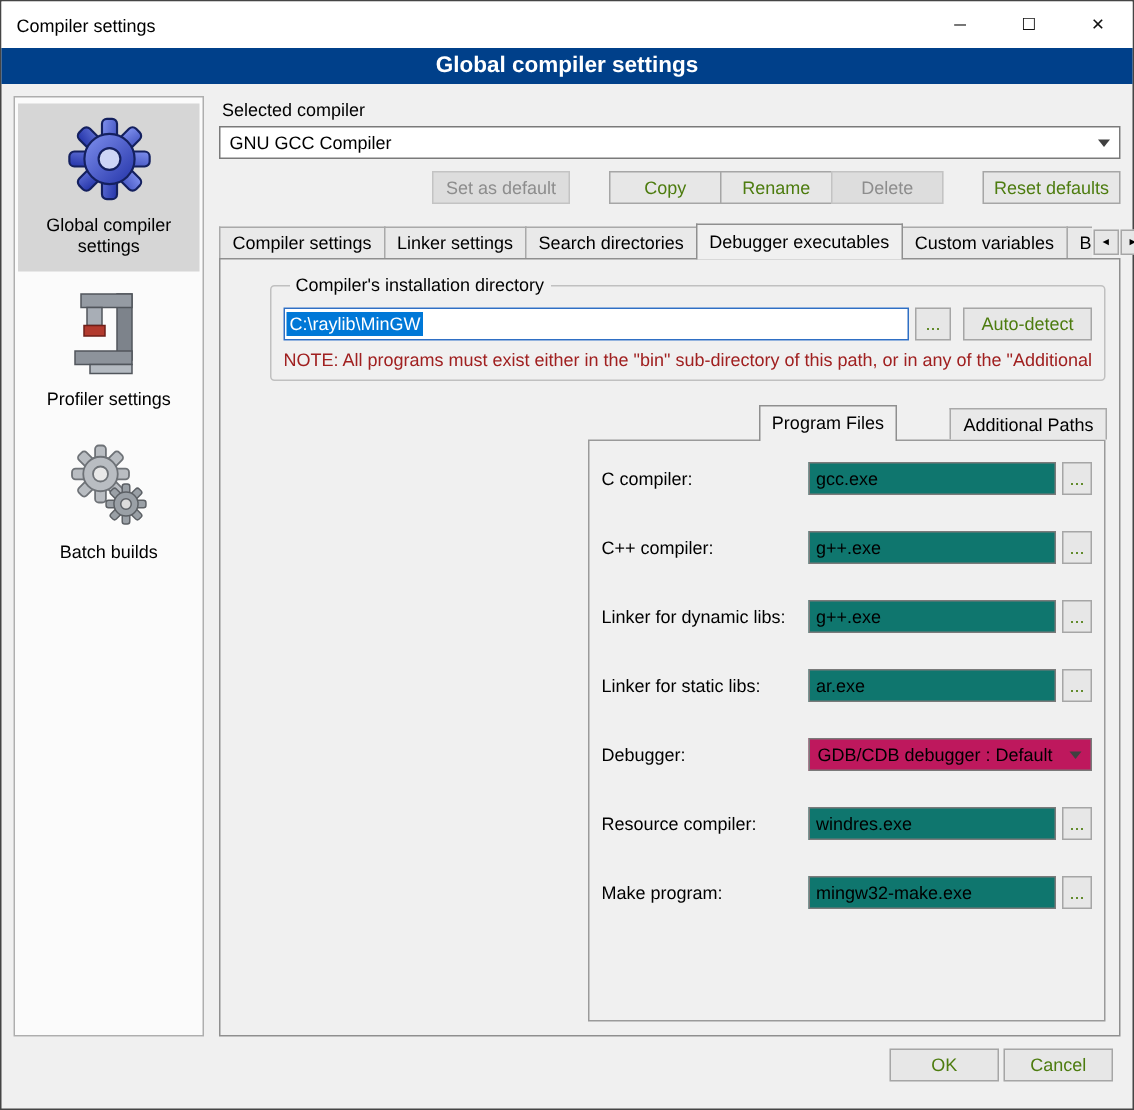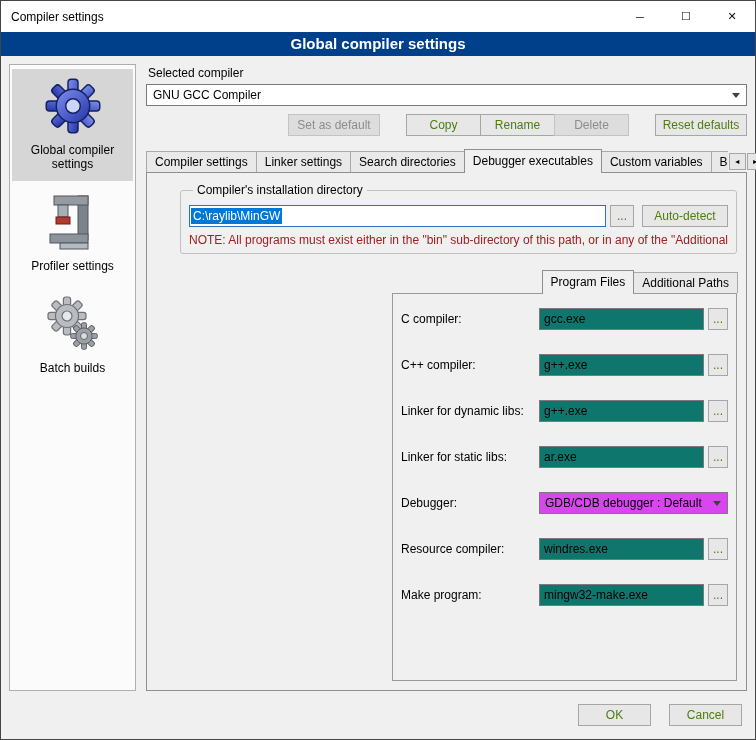--- a/index.html
+++ b/index.html
@@ -54,31 +54,31 @@
   .groupbox { border:1px solid #c0c0c0; border-radius:3px; padding:6px 8px 6px; margin-bottom:10px; }
   .groupbox legend { padding:0 4px; margin-left:4px; font-size:12px; }
   .dirrow { display:flex; align-items:center; margin-top:2px; }
   .fakeinput { flex:1; height:22px; border:1px solid #2f6fc4; background:#fff; display:flex; align-items:center; padding-left:1px; overflow:hidden; }
   .seltext { background:#0078d7; color:#fff; padding:1px 2px; white-space:nowrap; }
   .dots-lg { width:24px; height:22px; margin-left:4px; }
   .autodetect { width:86px; height:22px; margin-left:8px; }
   .note { color:#a02020; margin-top:6px; white-space:nowrap; overflow:hidden; }
 
   
-  .subtabbar { display:flex; align-items:flex-end; margin-top:6px; position:relative; z-index:2; }
+  .subtabbar { display:flex; align-items:flex-end; margin-top:6px; position:relative; z-index:2;gap:36px; }
   .subpage { flex:1; border:1px solid #9a9a9a; background:#f0f0f0; padding:14px 8px 8px; min-height:0; }
 
   .frow { display:flex; align-items:center; margin-bottom:24px; }
   .flabel { width:138px; flex-shrink:0; }
   .ftext { flex:1; height:22px; border:1px solid #7a7a7a; padding:0 4px; font-family:inherit; font-size:12px; background:#0f766e; min-width:0; }
   .fdots { width:20px; height:22px; margin-left:4px; flex-shrink:0; }
-  .fselect { flex:1; height:22px; border:1px solid #7a7a7a; background:#d946ef; display:flex; align-items:center; padding-left:5px; position:relative; cursor:default; }
-
-  
-  .footer { flex:0 0 40px; display:flex; justify-content:flex-end; align-items:center; padding:0 13px 8px; gap:18px; }
+  .fselect { flex:1; height:22px; border:1px solid #7a7a7a; background:#be185d; display:flex; align-items:center; padding-left:5px; position:relative; cursor:default; }
+
+  
+  .footer { flex:0 0 40px; display:flex; justify-content:flex-end; align-items:flex-start; padding:0 13px 8px; gap:3px; }
   .footer .btn { width:73px; }
 </style>
 </head>
 <body>
 
 <div class="window">
 
   <div class="titlebar">
     <div class="title">Compiler settings</div>
     <div class="winbtn">─</div>

